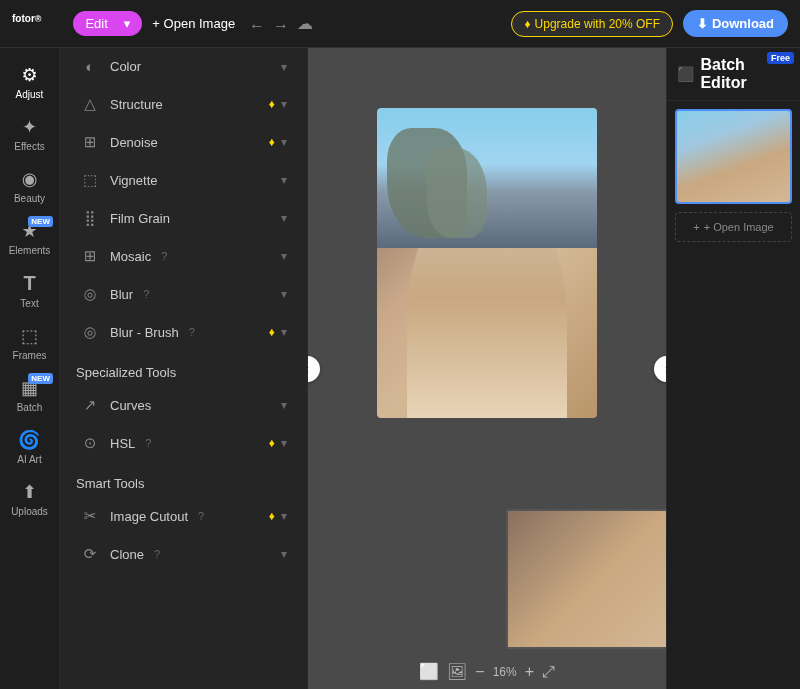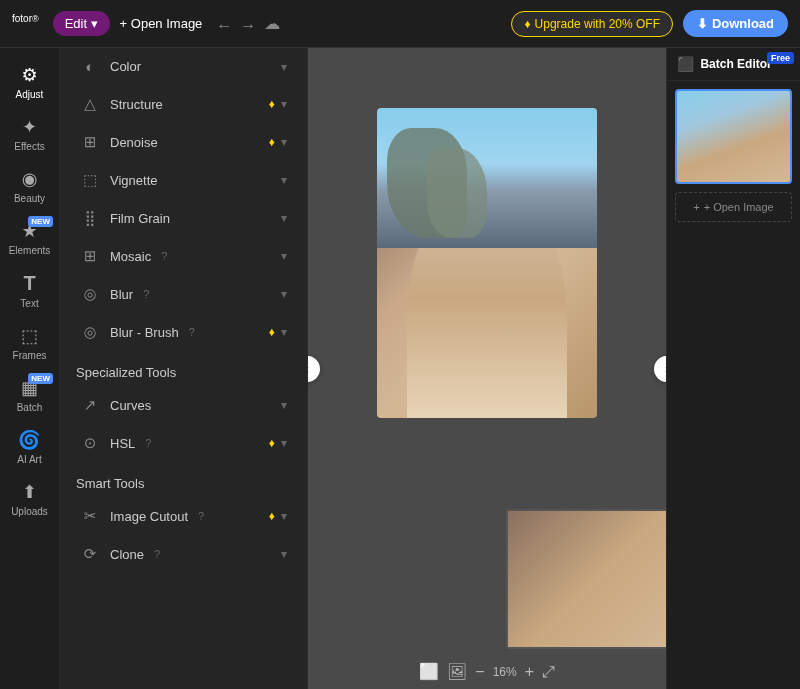--- a/index.html
+++ b/index.html
@@ -2,23 +2,23 @@
 <html><head>
   <meta charset="utf-8">
   <style>
     * { box-sizing: border-box; margin: 0; padding: 0; }
     body { font-family: -apple-system, BlinkMacSystemFont, 'Segoe UI', sans-serif; background: #1a1a1a; width: 800px; height: 689px; overflow: hidden; display: flex; flex-direction: column; }
 
     
     .topbar {
       display: flex; align-items: center; background: #1e1e1e; height: 48px; padding: 0 12px; gap: 10px; flex-shrink: 0; border-bottom: 1px solid #333;
     }
-    .logo { color: #fff; font-size: 20px; font-weight: 400; margin-right: 4px; }
+    .logo { color: #fff; font-size: 20px; font-weight: 700; margin-right: 22px; }
     .logo span { color: #fff; font-size: 10px; vertical-align: super; }
-    .edit-btn { background: #701a75; color: #fff; border: none; border-radius: 20px; padding: 5px 12px; font-size: 13px; cursor: pointer; display: flex; align-items: center; gap: 4px; text-align: right; }
+    .edit-btn { background: #d946ef; color: #fff; border: none; border-radius: 20px; padding: 5px 12px; font-size: 13px; cursor: pointer; display: flex; align-items: center; gap: 16px; text-align: right; }
     .open-img-btn { background: transparent; color: #fff; border: none; font-size: 13px; cursor: pointer; display: flex; align-items: center; gap: 4px; }
     .nav-icons { display: flex; gap: 8px; margin-left: 4px; }
     .nav-icon-btn { background: none; border: none; color: #888; cursor: pointer; font-size: 16px; }
     .spacer { flex: 1; }
     .upgrade-btn { background: #2d2d2d; color: #ffd700; border: 1px solid #ffd700; border-radius: 20px; padding: 5px 12px; font-size: 12px; cursor: pointer; display: flex; align-items: center; gap: 4px; }
     .download-btn { background: #4f8ef7; color: #fff; border: none; border-radius: 20px; padding: 6px 14px; font-size: 13px; font-weight: 600; cursor: pointer; display: flex; align-items: center; gap: 4px; }
 
     
     .main { display: flex; flex: 1; overflow: hidden; }
 
@@ -107,21 +107,21 @@
     .zoom-display { color: #bbb; font-size: 12px; }
 
     
     .right-panel {
       width: 134px; background: #1e1e1e; display: flex; flex-direction: column; border-left: 1px solid #2a2a2a; flex-shrink: 0;
     }
     .batch-editor-header {
       display: flex; align-items: center; padding: 8px 10px; gap: 6px; border-bottom: 1px solid #2a2a2a; position: relative;
     }
     .batch-header-icon { font-size: 14px; color: #4f8ef7; }
-    .batch-header-label { color: #fff; font-size: 12px; font-weight: 600; }
+    .batch-header-label { color: #fff; font-size: 16px; font-weight: 600; }
     .free-badge { background: #1d4ed8; color: #fff; font-size: 9px; border-radius: 3px; padding: 1px 4px; font-weight: 700; position: absolute; top: 4px; right: 6px; }
 
     .batch-images { flex: 1; overflow-y: auto; padding: 8px; display: flex; flex-direction: column; gap: 8px; }
     .batch-image-item {
       width: 100%; height: 95px; border-radius: 4px; overflow: hidden; cursor: pointer;
       background: linear-gradient(135deg, #8a7060 0%, #c9a880 50%, #d4b896 100%);
       position: relative;
     }
     .batch-image-item.selected { border: 2px solid #4f8ef7; }
     .add-image-btn {

